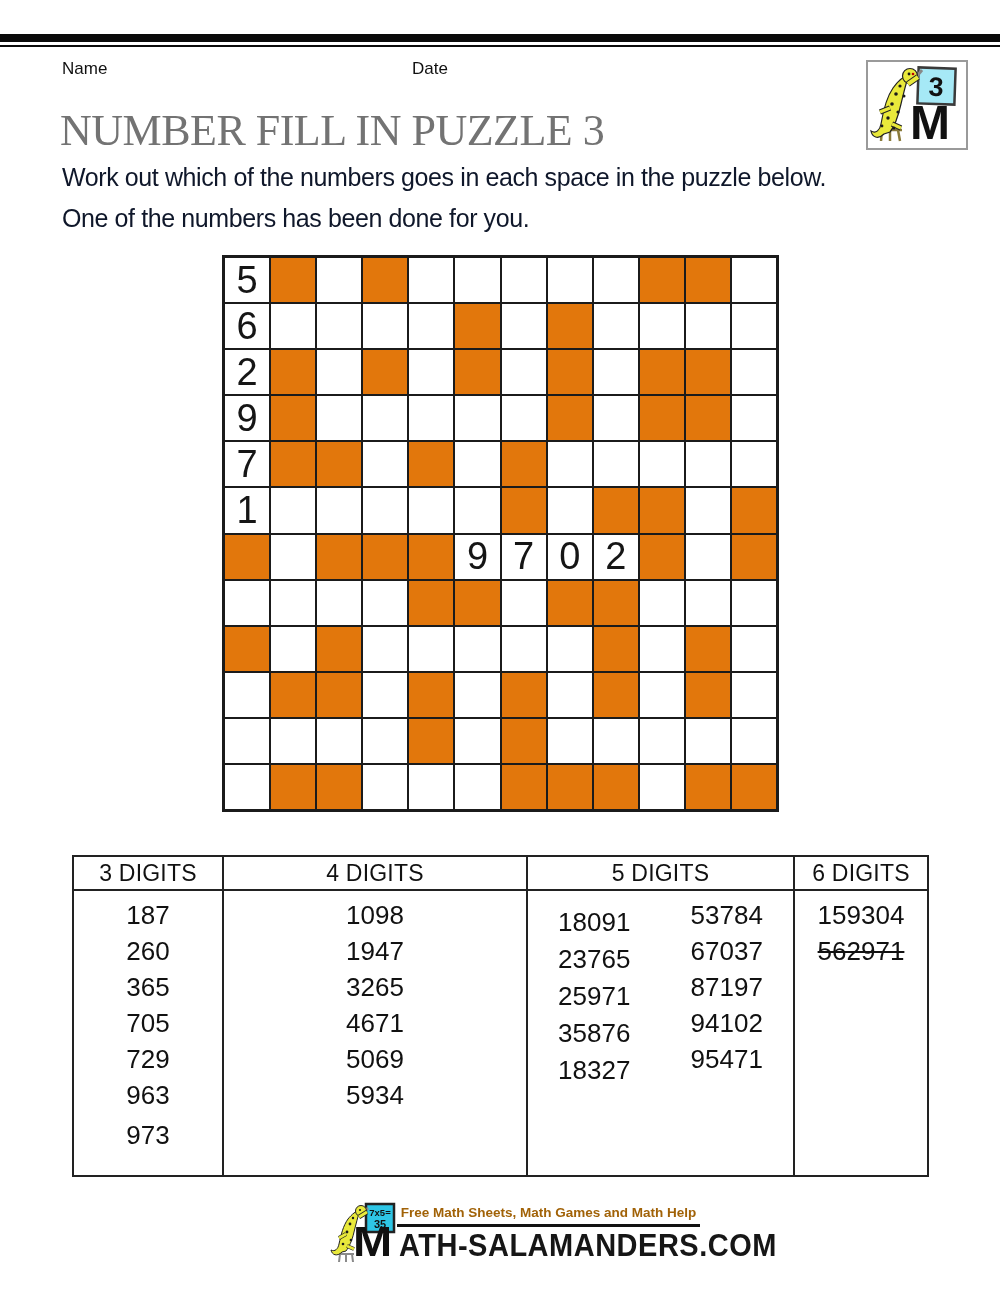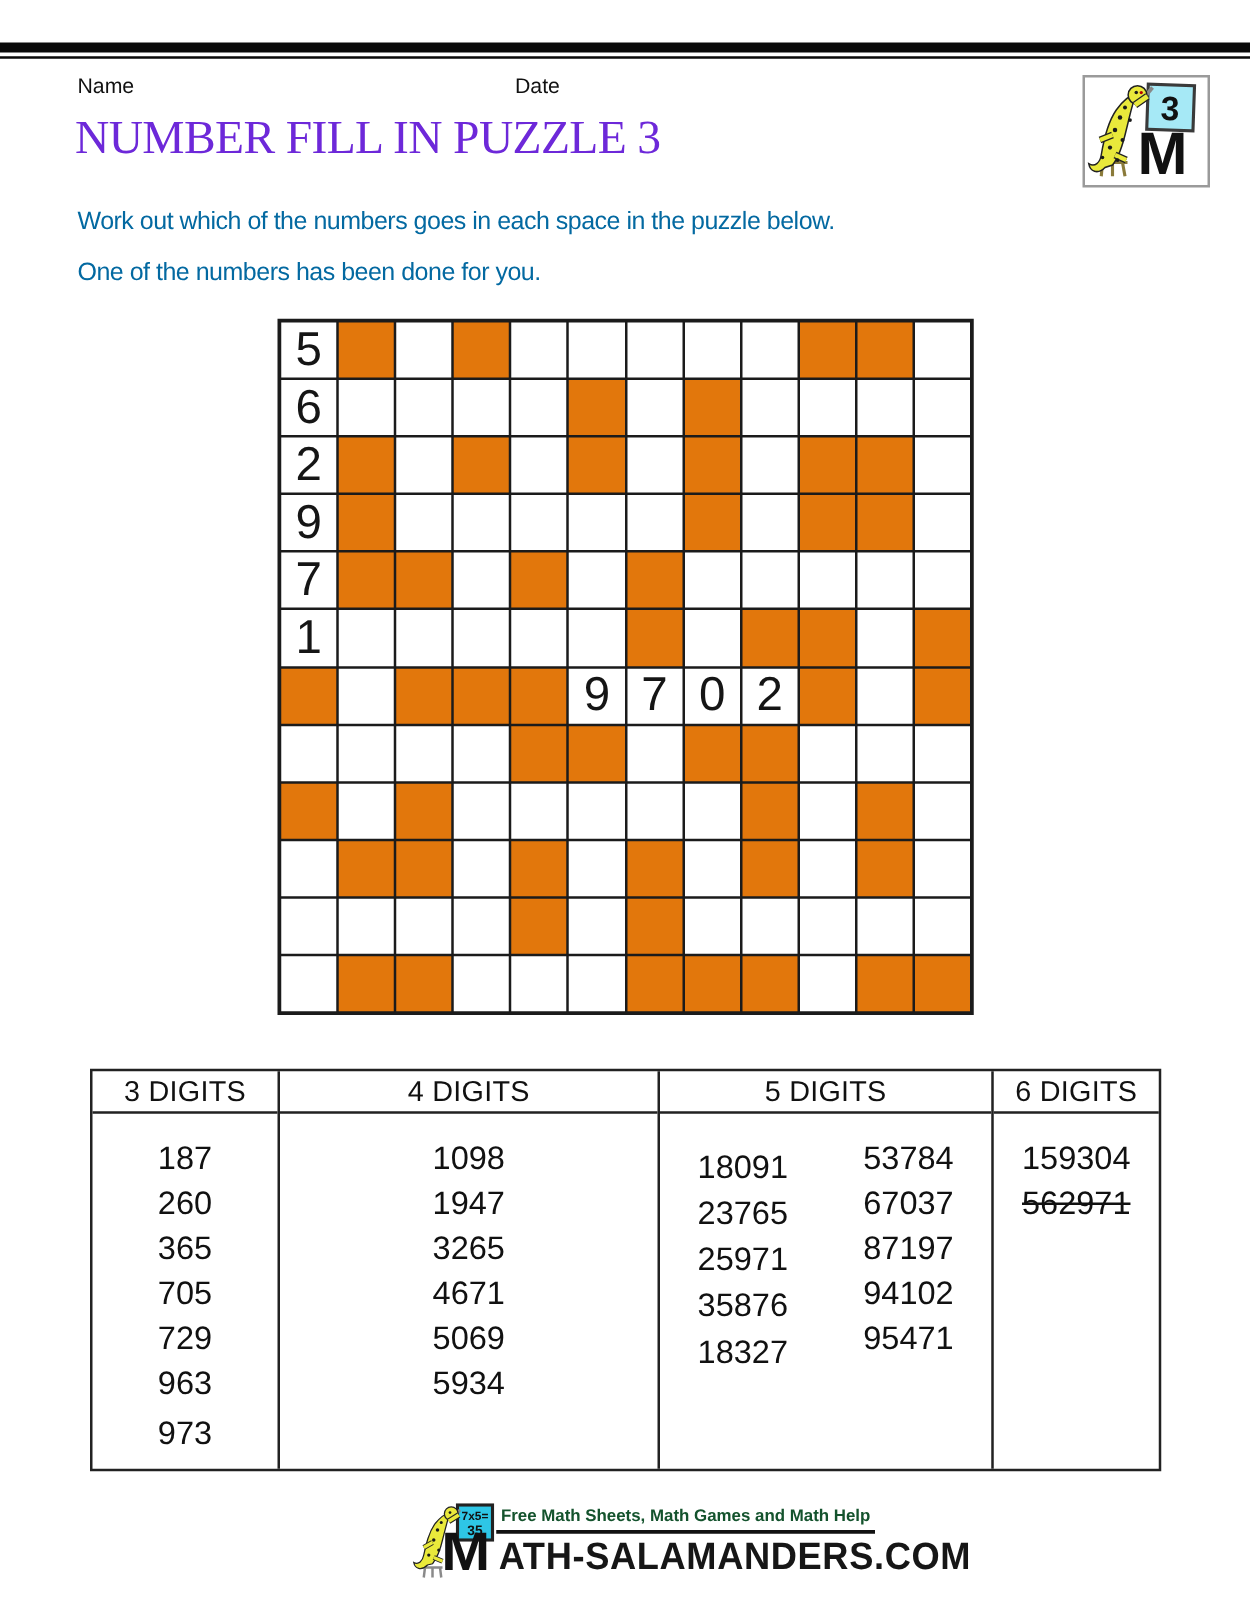--- a/index.html
+++ b/index.html
@@ -17,56 +17,56 @@
   
   .rule-thick{position:absolute;left:0;top:34px;width:1000px;height:8px;background:#0a0a0a;}
   .rule-thin{position:absolute;left:0;top:45px;width:1000px;height:2px;background:#0a0a0a;}
   
   .name-label{position:absolute;left:62px;top:59px;font-size:17px;}
   .date-label{position:absolute;left:412px;top:59px;font-size:17px;}
   
   .corner-logo{position:absolute;left:866px;top:60px;width:98px;height:86px;background:#fff;border:2px solid #9a9a9a;}
   
   .page-title{
-    position:absolute;left:60px;top:88px;
-    font-family:"Liberation Serif",serif;font-size:38px;letter-spacing:-0.5px;
-    color:#6d28d9;white-space:nowrap;
+    position:absolute;left:60px;top:105px;
+    font-family:"Liberation Serif",serif;font-size:44px;letter-spacing:-0.5px;
+    color:#737373;white-space:nowrap;
   }
-  .instructions{position:absolute;left:62px;top:157px;font-size:20px;letter-spacing:-0.4px;line-height:41px;color:#0369a1;}
+  .instructions{position:absolute;left:62px;top:157px;font-size:25px;letter-spacing:-0.4px;line-height:41px;color:#0f172a;}
   
   .grid{
     position:absolute;left:222px;top:255px;
     background:var(--line);padding:3px;
     display:grid;grid-template-columns:repeat(12,44.1px);grid-template-rows:repeat(12,44.1px);gap:2px;
   }
   .cell{background:#ffffff;display:flex;align-items:center;justify-content:center;
     font-size:38px;color:#151515;}
   .cell.blocked{background:var(--orange);}
   
   .bank{position:absolute;left:72px;top:855px;width:857px;height:322px;border:2px solid #222;
     box-sizing:border-box;display:flex;background:#fff;}
-  .bank-col{box-sizing:border-box;display:flex;flex-direction:column;gap:11px;}
+  .bank-col{box-sizing:border-box;display:flex;flex-direction:column;}
   .bank-col:not(:last-child){border-right:2px solid #222;}
   .bank-col:nth-child(1){width:150px;}
   .bank-col:nth-child(2){width:304px;}
   .bank-col:nth-child(3){width:267px;}
   .bank-col:nth-child(4){flex:1;}
   .bank-header{height:34px;border-bottom:2px solid #222;display:flex;align-items:center;justify-content:center;
     font-size:23px;letter-spacing:0.2px;flex:none;box-sizing:border-box;}
   .bank-lists{display:flex;flex:1;padding-top:6px;}
   .bank-list{flex:1;text-align:center;font-size:26px;line-height:36px;}
   .bank-col:nth-child(3) .bank-list:first-child{padding-top:7px;line-height:37px;}
   .bank-num{white-space:nowrap;}
   .bank-num.struck{text-decoration:line-through;}
   .bank-num.last-gap{margin-top:4px;}
   
   .footer{position:absolute;left:330px;top:1200px;width:390px;height:92px;}
   .footer-mascot{position:absolute;left:0;top:2px;}
   .footer-tagline{position:absolute;left:67px;top:5px;width:303px;text-align:center;
-    font-size:13.5px;font-weight:bold;color:#14532d;}
+    font-size:13.5px;font-weight:bold;color:#a16207;}
   .footer-rule{position:absolute;left:67px;top:24px;width:303px;height:3px;background:#111;}
   .wordmark-m{position:absolute;left:23px;top:22px;font-size:47px;line-height:38px;font-weight:bold;
     color:#111;transform:scaleY(0.92);}
   .wordmark-text{position:absolute;left:69px;top:30px;font-size:29px;font-weight:bold;letter-spacing:0.5px;
     color:#161616;white-space:nowrap;transform:scaleY(1.05);}
 </style>
 </head>
 <body>
 
 <div class="rule-thick"></div>

